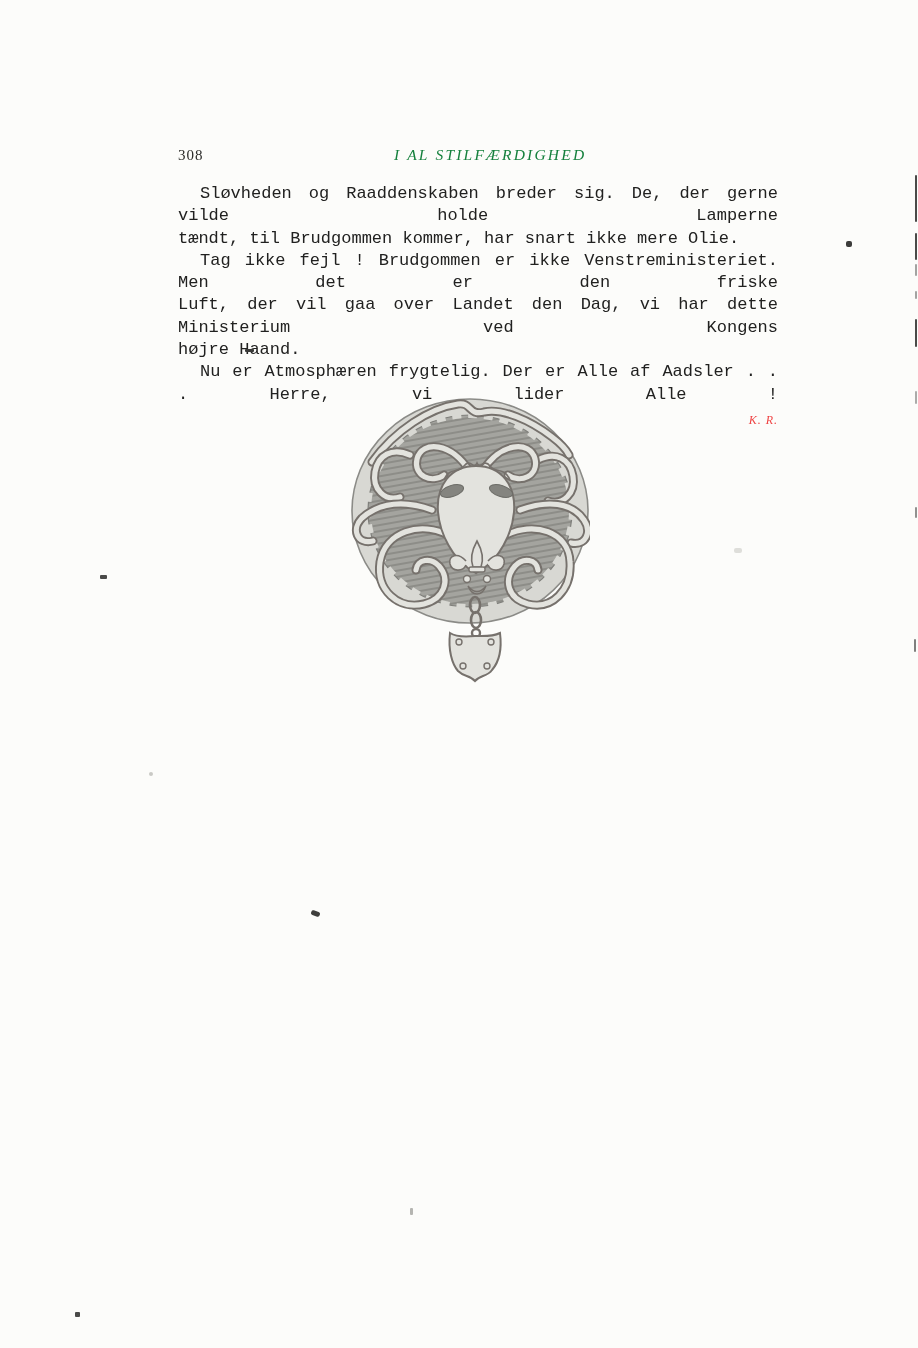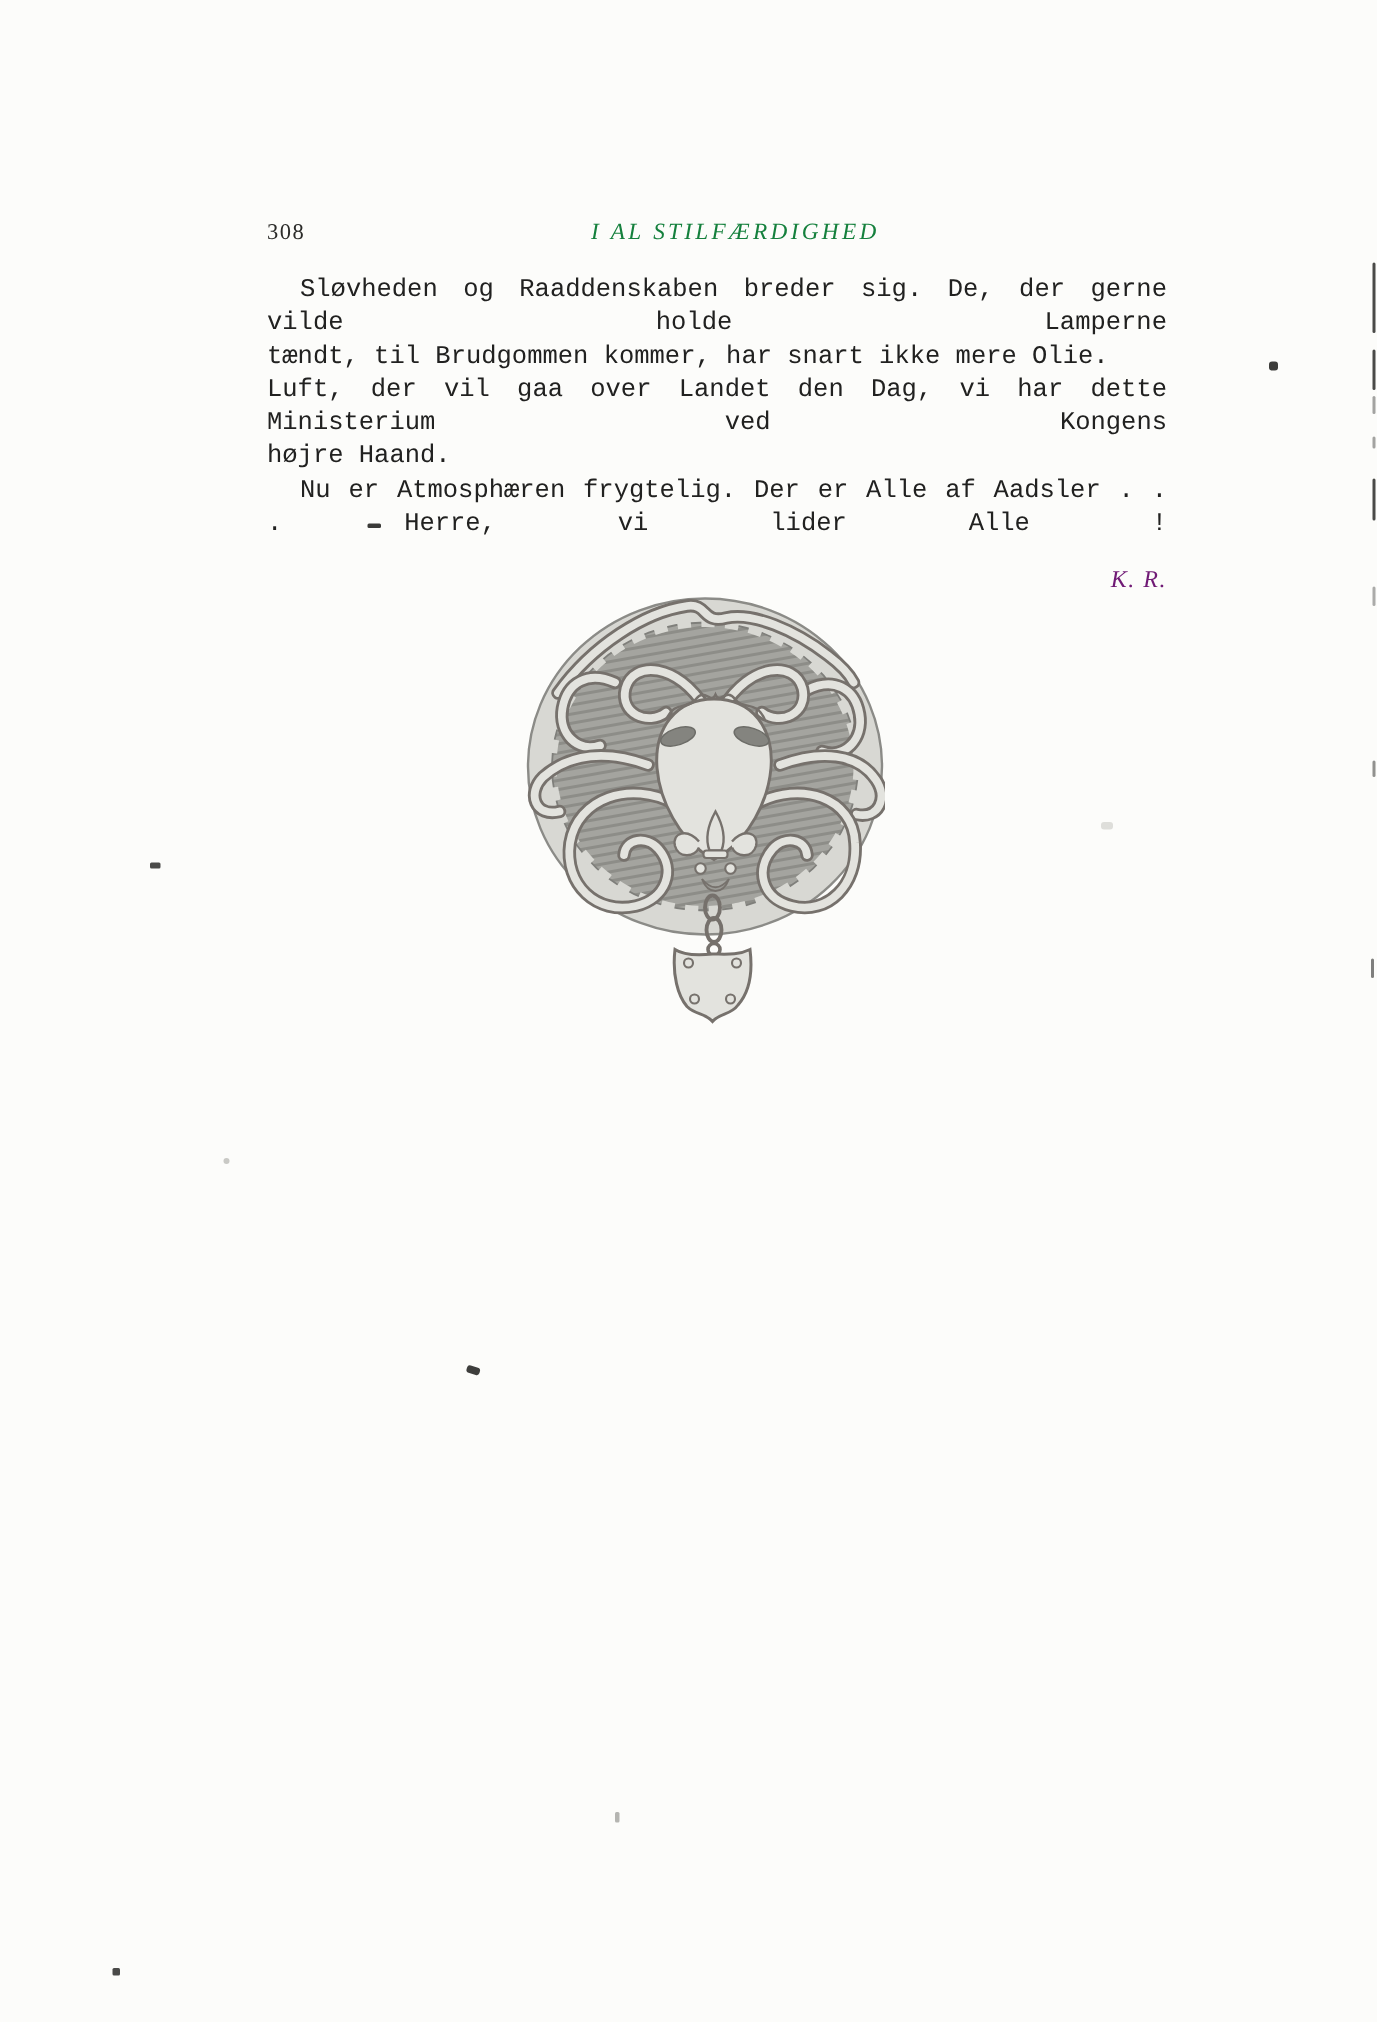--- a/index.html
+++ b/index.html
@@ -26,22 +26,22 @@
   }
   
   .textblock{
     position:absolute;left:178px;top:183px;width:600px;
     font-size:17px;line-height:22.3px;color:#212120;
   }
   .line{text-align:justify;overflow:hidden;white-space:normal;font-family:Liberation Mono, monospace;}
   .line.just{text-align-last:justify;}
   .line.indent{text-indent:22px;}
   .signature{
-    margin-top:15px;text-align:right;font-style:italic;
-    font-size:16px;letter-spacing:1px;color:#701a75;
+    margin-top:3px;text-align:right;font-style:italic;
+    font-size:12px;letter-spacing:1px;color:#ef4444;
   }
   
   .artifact{position:absolute;}
   .edgeline{position:absolute;left:915px;width:2px;background:#4a4a48;border-radius:1px;}
   
   .ornament{position:absolute;left:350px;top:395px;width:240px;height:290px;}
   .rib-d{fill:none;stroke:#76716c;stroke-width:9;stroke-linecap:round;}
   .rib-l{fill:none;stroke:#e3e3de;stroke-width:5.2;stroke-linecap:round;}
 </style>
 </head>
@@ -50,20 +50,21 @@
 <div class="page">
 
   <div class="runhead">
     <span class="pagenum">308</span>
     <span class="headtitle">I AL STILFÆRDIGHED</span>
   </div>
 
   <div class="textblock">
     <div class="line indent just">Sløvheden og Raaddenskaben breder sig. De, der gerne vilde holde Lamperne</div>
     <div class="line">tændt, til Brudgommen kommer, har snart ikke mere Olie.</div>
+    <div class="line indent just">Tag ikke fejl ! Brudgommen er ikke Venstreministeriet. Men det er den friske</div>
     <div class="line just">Luft, der vil gaa over Landet den Dag, vi har dette Ministerium ved Kongens</div>
     <div class="line">højre Haand.</div>
     <div class="line indent just">Nu er Atmosphæren frygtelig. Der er Alle af Aadsler . . . Herre, vi lider Alle !</div>
     <div class="signature">K. R.</div>
   </div>
 
   <div class="artifact" style="left:245px;top:349px;width:9px;height:3px;background:#3a3a38;border-radius:1px;"></div>
   <div class="artifact" style="left:846px;top:241px;width:6px;height:6px;background:#3c3c3a;border-radius:2px;"></div>
   <div class="artifact" style="left:100px;top:575px;width:7px;height:4px;background:#4a4a48;border-radius:1px;"></div>
   <div class="artifact" style="left:734px;top:548px;width:8px;height:5px;background:#dededa;border-radius:2px;"></div>

